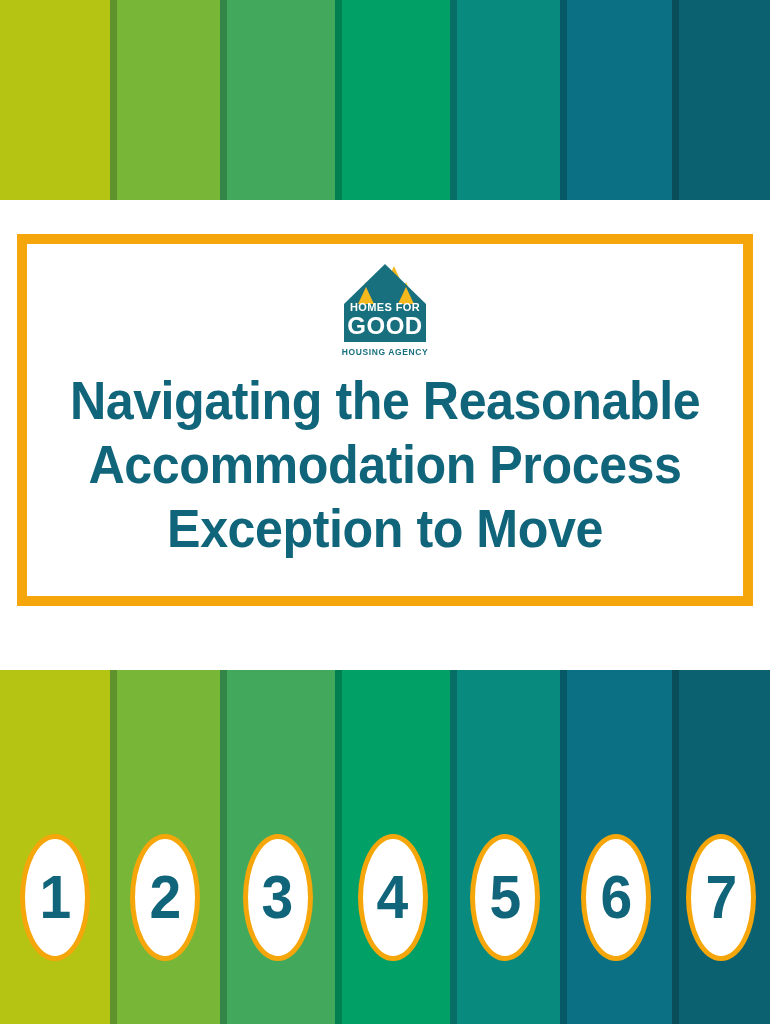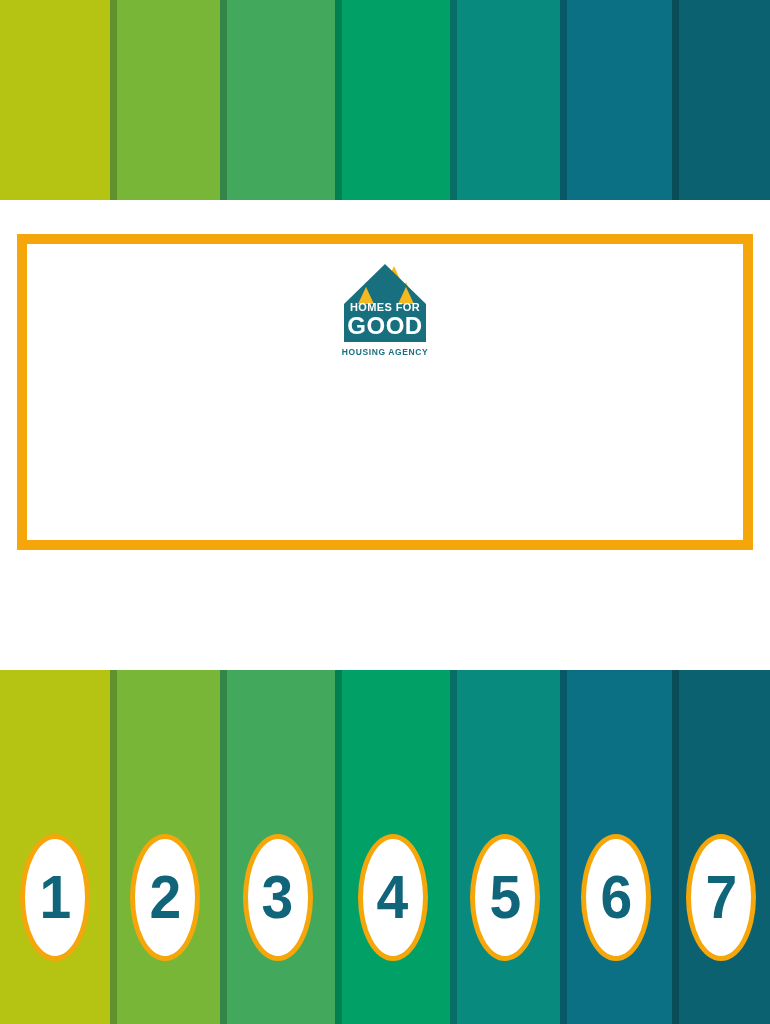--- a/index.html
+++ b/index.html
@@ -35,21 +35,21 @@
     position:absolute;
     left:0; top:0; bottom:0;
     width:7px;
     background:rgba(0,0,0,0.20);
   }
 
   
   #title-card {
     position:absolute;
     left:17px; top:234px;
-    width:736px; height:316px;
+    width:736px; height:372px;
     background:#ffffff;
     border:10px solid #f5a60a;
     display:flex;
     flex-direction:column;
     align-items:center;
   }
 
   
   #logo {
     position:relative;
@@ -151,20 +151,25 @@
         <path d="M47 8 L84 46 L84 80 L10 80 L10 46 Z" fill="#18707e" opacity="0.0"></path>
 
         <text x="47" y="51" fill="#ffffff" font-family="'Liberation Sans', sans-serif" font-size="11" font-weight="bold" text-anchor="middle" letter-spacing="0.4">HOMES FOR</text>
 
         <text x="47" y="74" fill="#ffffff" font-family="'Liberation Sans', sans-serif" font-size="24" font-weight="bold" text-anchor="middle" letter-spacing="0.5">GOOD</text>
 
         <text x="47" y="95" fill="#18707e" font-family="'Liberation Sans', sans-serif" font-size="8.5" font-weight="bold" text-anchor="middle" letter-spacing="0.6">HOUSING AGENCY</text>
       </svg>
     </div>
 
+    <div id="title-block">
+      <span class="title-line" style="color: rgb(16, 101, 122);">Navigating the Reasonable</span>
+      <span class="title-line" style="color: rgb(16, 101, 122);">Accommodation Process</span>
+      <span class="title-line" style="color: rgb(16, 101, 122);">Exception to Move</span>
+    </div>
 
   </div>
 
   <div id="badges">
     <div class="badge-cell" style="width: 110px;">
       <div class="badge" style="background: rgb(255, 255, 255); border-color: rgb(245, 166, 10);">
         <span class="badge-num" style="color: rgb(16, 101, 122);">1</span>
       </div>
     </div>
     <div class="badge-cell" style="width: 110px;">

